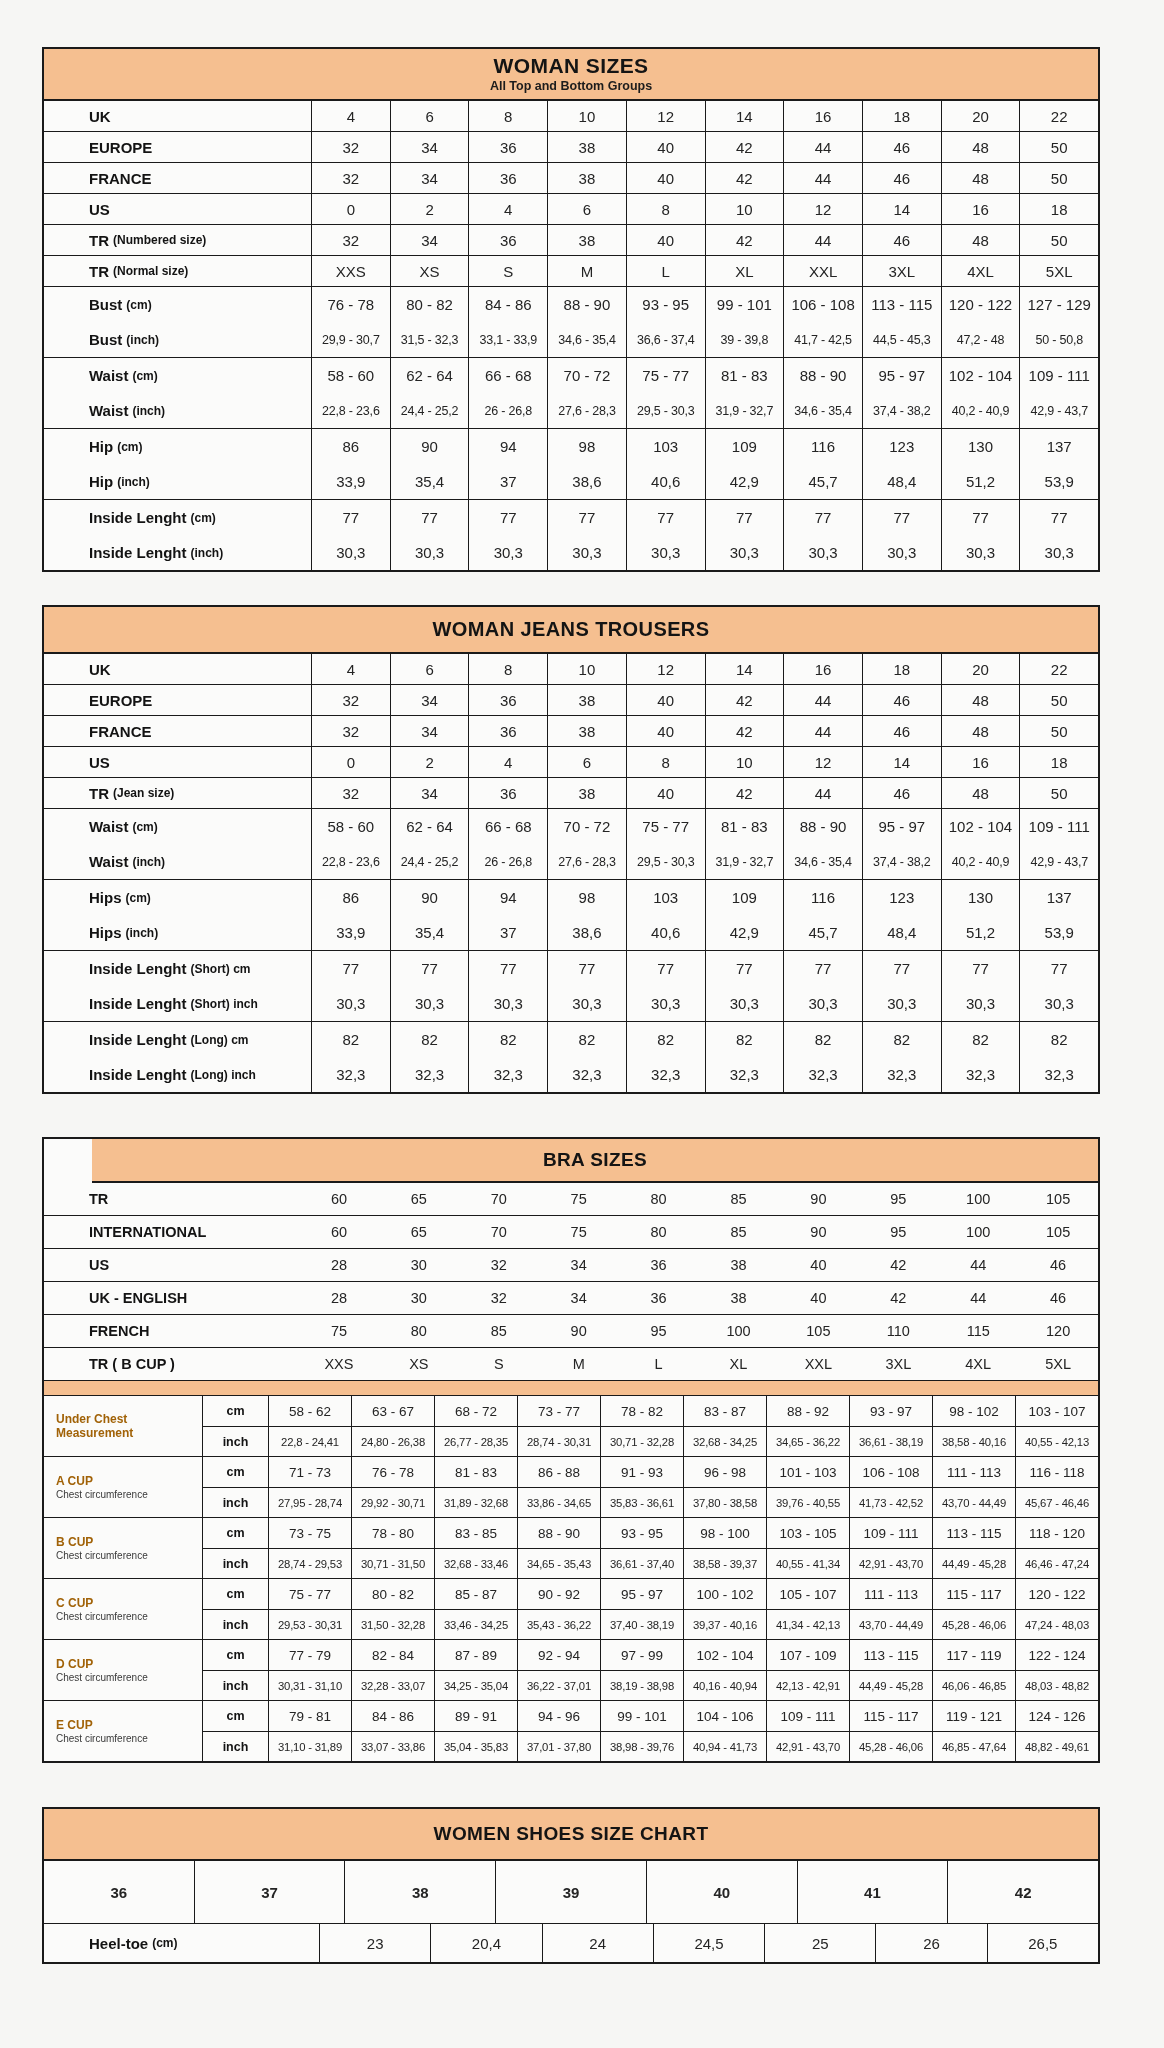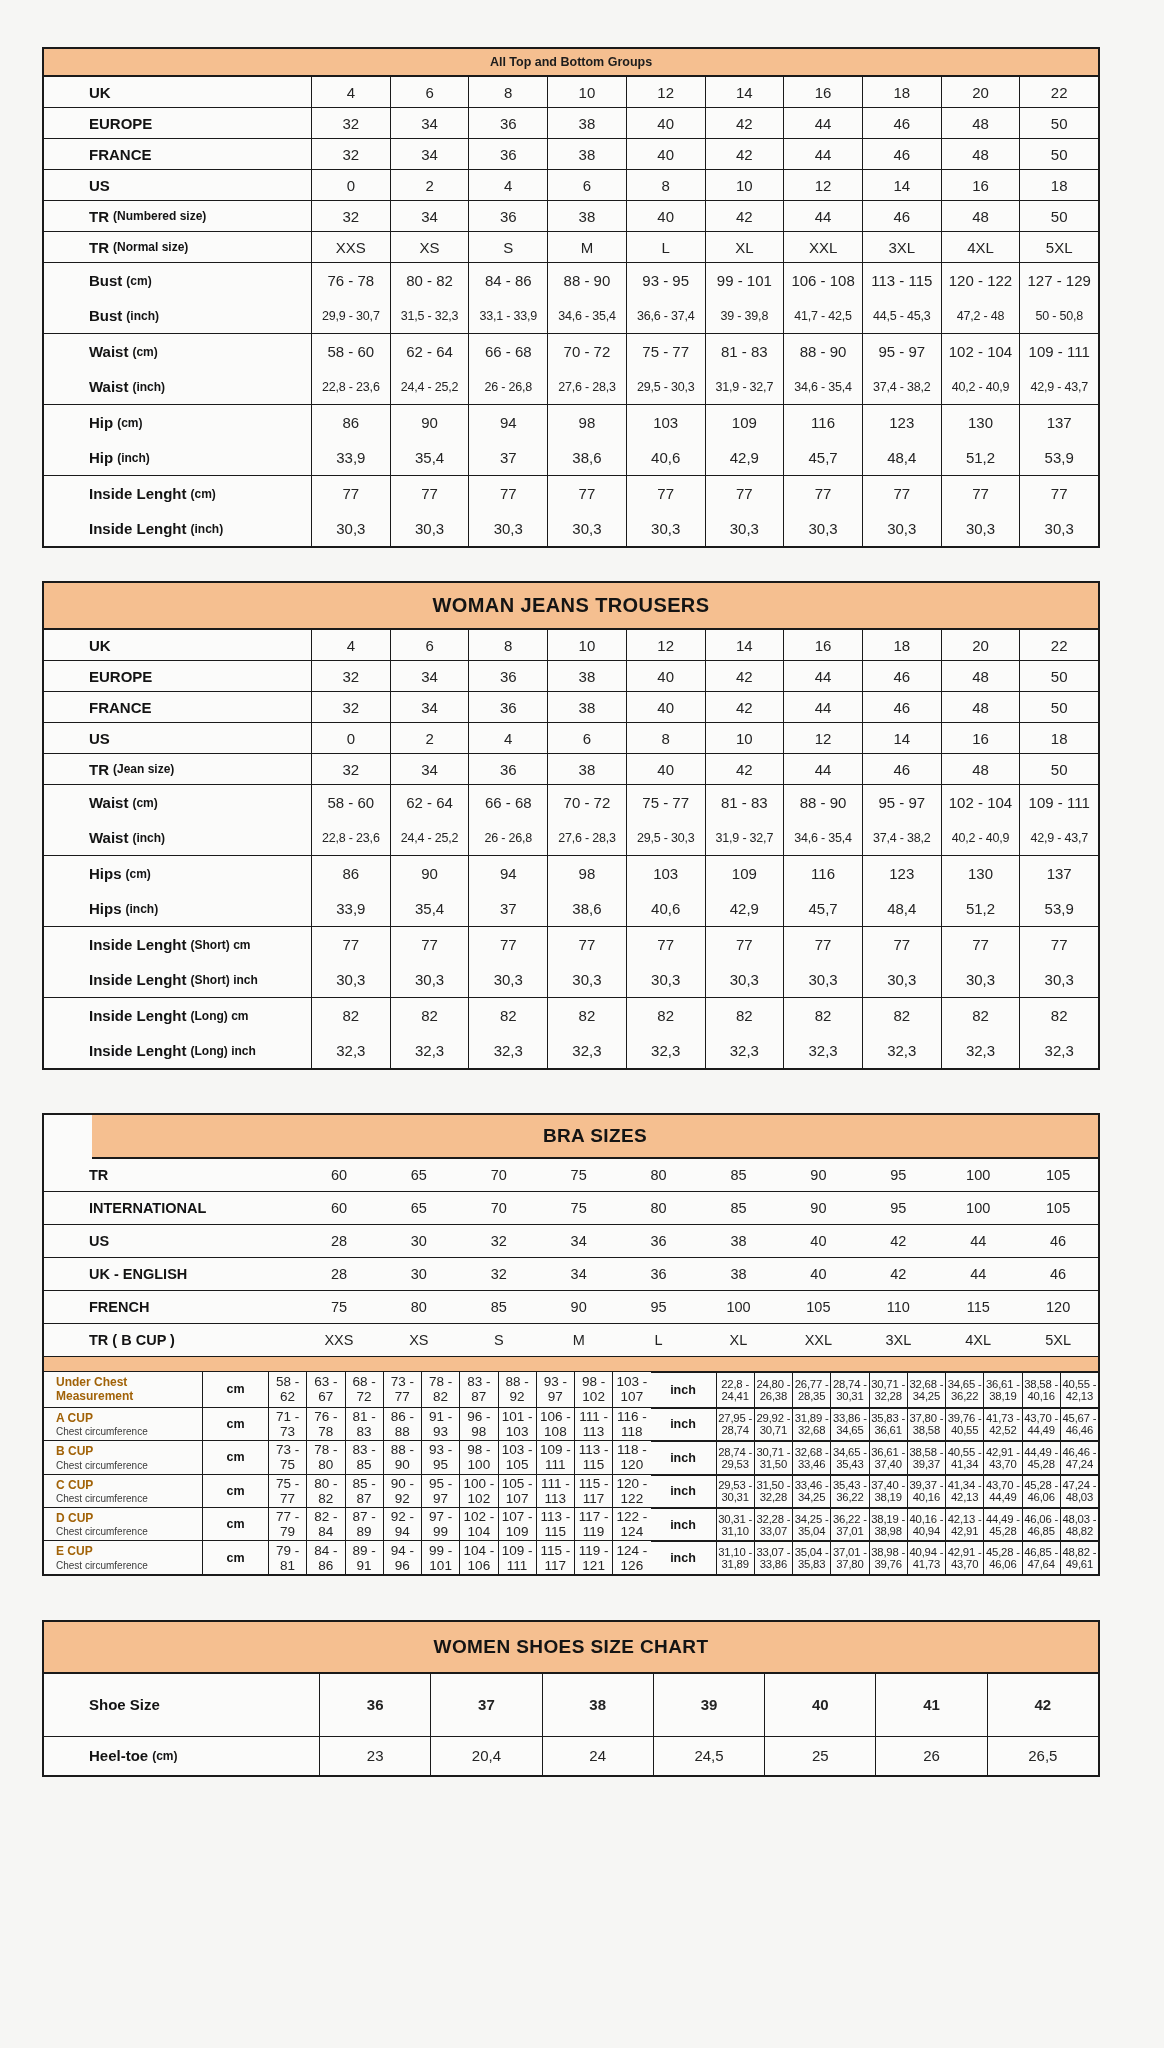--- a/index.html
+++ b/index.html
@@ -43,40 +43,41 @@
   .bra-row .cell { border-right:0; font-size:14.5px; }
   .bra-row .cell.label { border-right:0; flex:0 0 225px; }
   .bra-strip { height:15px; background:var(--accent,#f5bf90); border-bottom:1.8px solid var(--line,#1a1a1a); }
 
   
   .cup-group { display:flex; border-bottom:1.8px solid var(--line,#1a1a1a); }
   .cup-group:last-child { border-bottom:0; }
   .cup-label { flex:0 0 159px; border-right:1.4px solid var(--line,#1a1a1a); display:flex; flex-direction:column; justify-content:center; padding:3px 8px 3px 12px; }
   .cup-name { font-weight:bold; font-size:12px; line-height:1.2; color:#a16207; }
   .cup-sub { font-size:10px; color:#3a3a3a; margin-top:1px; }
-  .cup-rows { flex:1 1 0; display:flex; flex-direction:row; }
+  .cup-rows { flex:1 1 0; display:flex; flex-direction:column; }
   .cup-row { display:flex; flex:1 1 0; min-height:30px; }
   .cup-row + .cup-row { border-top:1.2px solid var(--line,#1a1a1a); }
   .cup-unit { flex:0 0 66px; border-right:1.4px solid var(--line,#1a1a1a); display:flex; align-items:center; justify-content:center; font-weight:bold; font-size:12.5px; color:#131313; }
   .cup-val { flex:1 1 0; display:flex; align-items:center; justify-content:center; border-right:1.4px solid var(--line,#1a1a1a); font-size:13.5px; color:#242424; text-align:center; padding:1px; }
   .cup-row .cup-val:last-child { border-right:0; }
   .cup-row.small .cup-val { font-size:11.3px; letter-spacing:-.2px; }
 
   
   .shoes .cell.label { flex:0 0 246px; }
   .shoes .rgroup:first-child .trow { min-height:62px; }
   .shoes .rgroup:last-child .trow { min-height:38px; }
 </style>
 </head>
 <body>
 
 <div class="page">
 
   <section class="size-table ws">
     <header class="tbl-header">
+      <div class="tbl-title">WOMAN SIZES</div>
       <div class="tbl-subtitle">All Top and Bottom Groups</div>
     </header>
     <div class="tbl-body" id="ws-body">
         <div class="rgroup">
           <div class="trow">
             <div class="cell label">
               <span class="lbl-main">UK</span>
             </div>
             <div class="cell val">4</div>
             <div class="cell val">6</div>
@@ -850,23 +851,20 @@
       </div>
   </section>
 
   <section class="size-table shoes">
     <header class="tbl-header">
       <div class="tbl-title">WOMEN SHOES SIZE CHART</div>
     </header>
     <div class="tbl-body" id="shoes-body">
         <div class="rgroup">
           <div class="trow bold">
-            <div class="cell label">
-              <span class="lbl-main">Shoe Size</span>
-            </div>
             <div class="cell val">36</div>
             <div class="cell val">37</div>
             <div class="cell val">38</div>
             <div class="cell val">39</div>
             <div class="cell val">40</div>
             <div class="cell val">41</div>
             <div class="cell val">42</div>
           </div>
         </div>
         <div class="rgroup">

